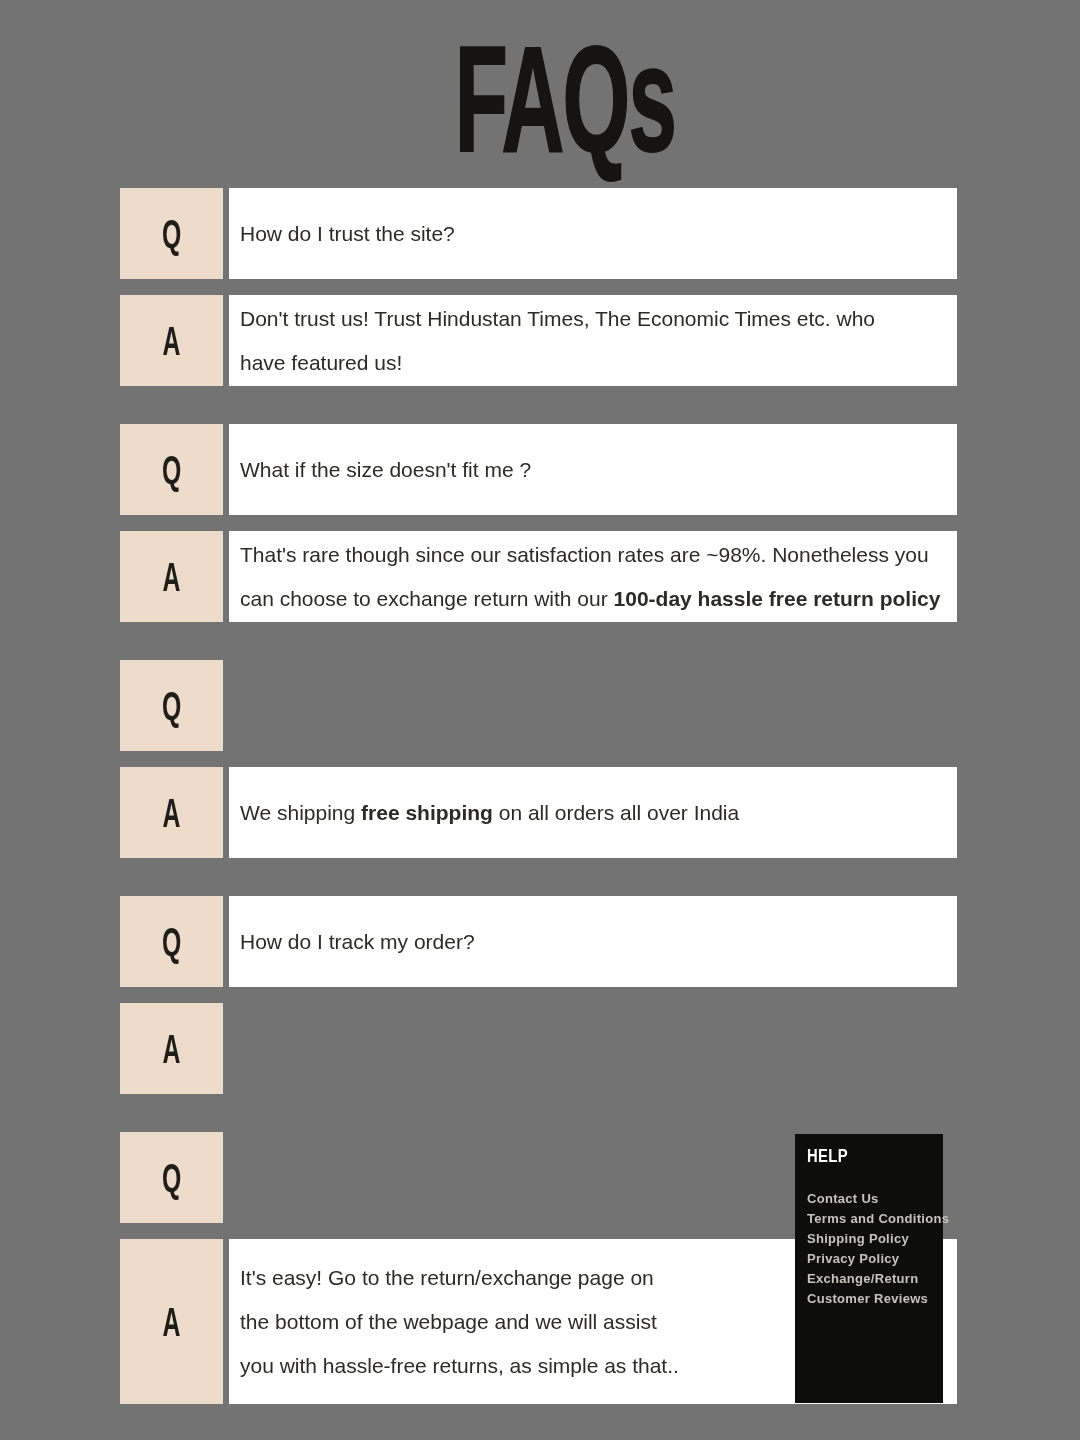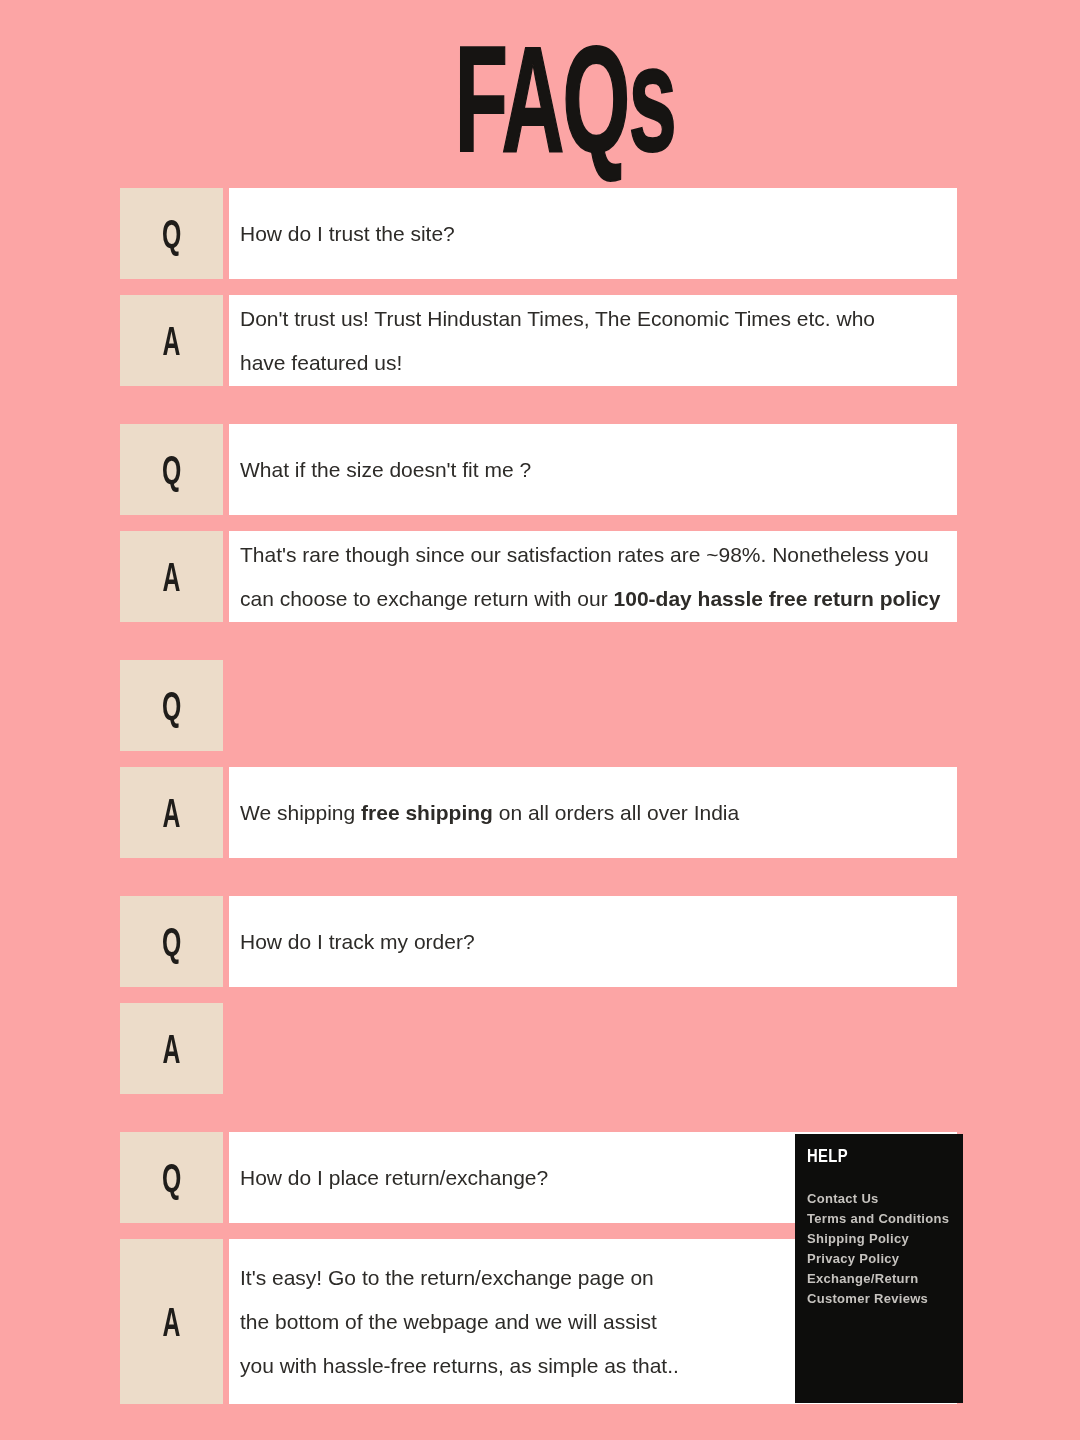--- a/index.html
+++ b/index.html
@@ -1,21 +1,21 @@
 <!DOCTYPE html>
 <html><head>
 <meta charset="utf-8">
 <style>
   * { box-sizing: border-box; }
   html, body { margin: 0; padding: 0; }
   .page {
     position: relative;
     width: 1080px;
     height: 1440px;
-    background: #fca5a5;
+    background: #737373;
     font-family: "Liberation Sans", sans-serif;
     overflow: hidden;
   }
   .title {
     position: absolute;
     top: 24px;
     left: 0;
     right: 0;
     margin: 0;
     text-align: center;
@@ -67,21 +67,21 @@
   }
   .atext {
     line-height: 44px;
     white-space: pre-line;
   }
   .atext b { font-weight: 700; }
   .help {
     position: absolute;
     left: 795px;
     top: 1134px;
-    width: 168px;
+    width: 148px;
     height: 269px;
     background: #0d0d0c;
     padding: 12px 10px 0 12px;
   }
   .help-title {
     margin: 0 0 26px 0;
     font-size: 19px;
     line-height: 20px;
     font-weight: 700;
     color: #ffffff;
@@ -174,23 +174,20 @@
     </div>
     <div class="row answer h91">
       <div class="badge-box">
         <span class="badge">A</span>
       </div>
     </div>
 
     <div class="row question h91">
       <div class="badge-box">
         <span class="badge">Q</span>
-      </div>
-      <div class="card">
-        <p class="qtext">How do I place return/exchange?</p>
       </div>
     </div>
     <div class="row answer h165">
       <div class="badge-box">
         <span class="badge">A</span>
       </div>
       <div class="card">
         <p class="atext"><span>It's easy! Go to  the return/exchange page on
 the bottom of the webpage and we will assist
 you with hassle-free returns, as simple as that..</span><b></b><span></span></p>

